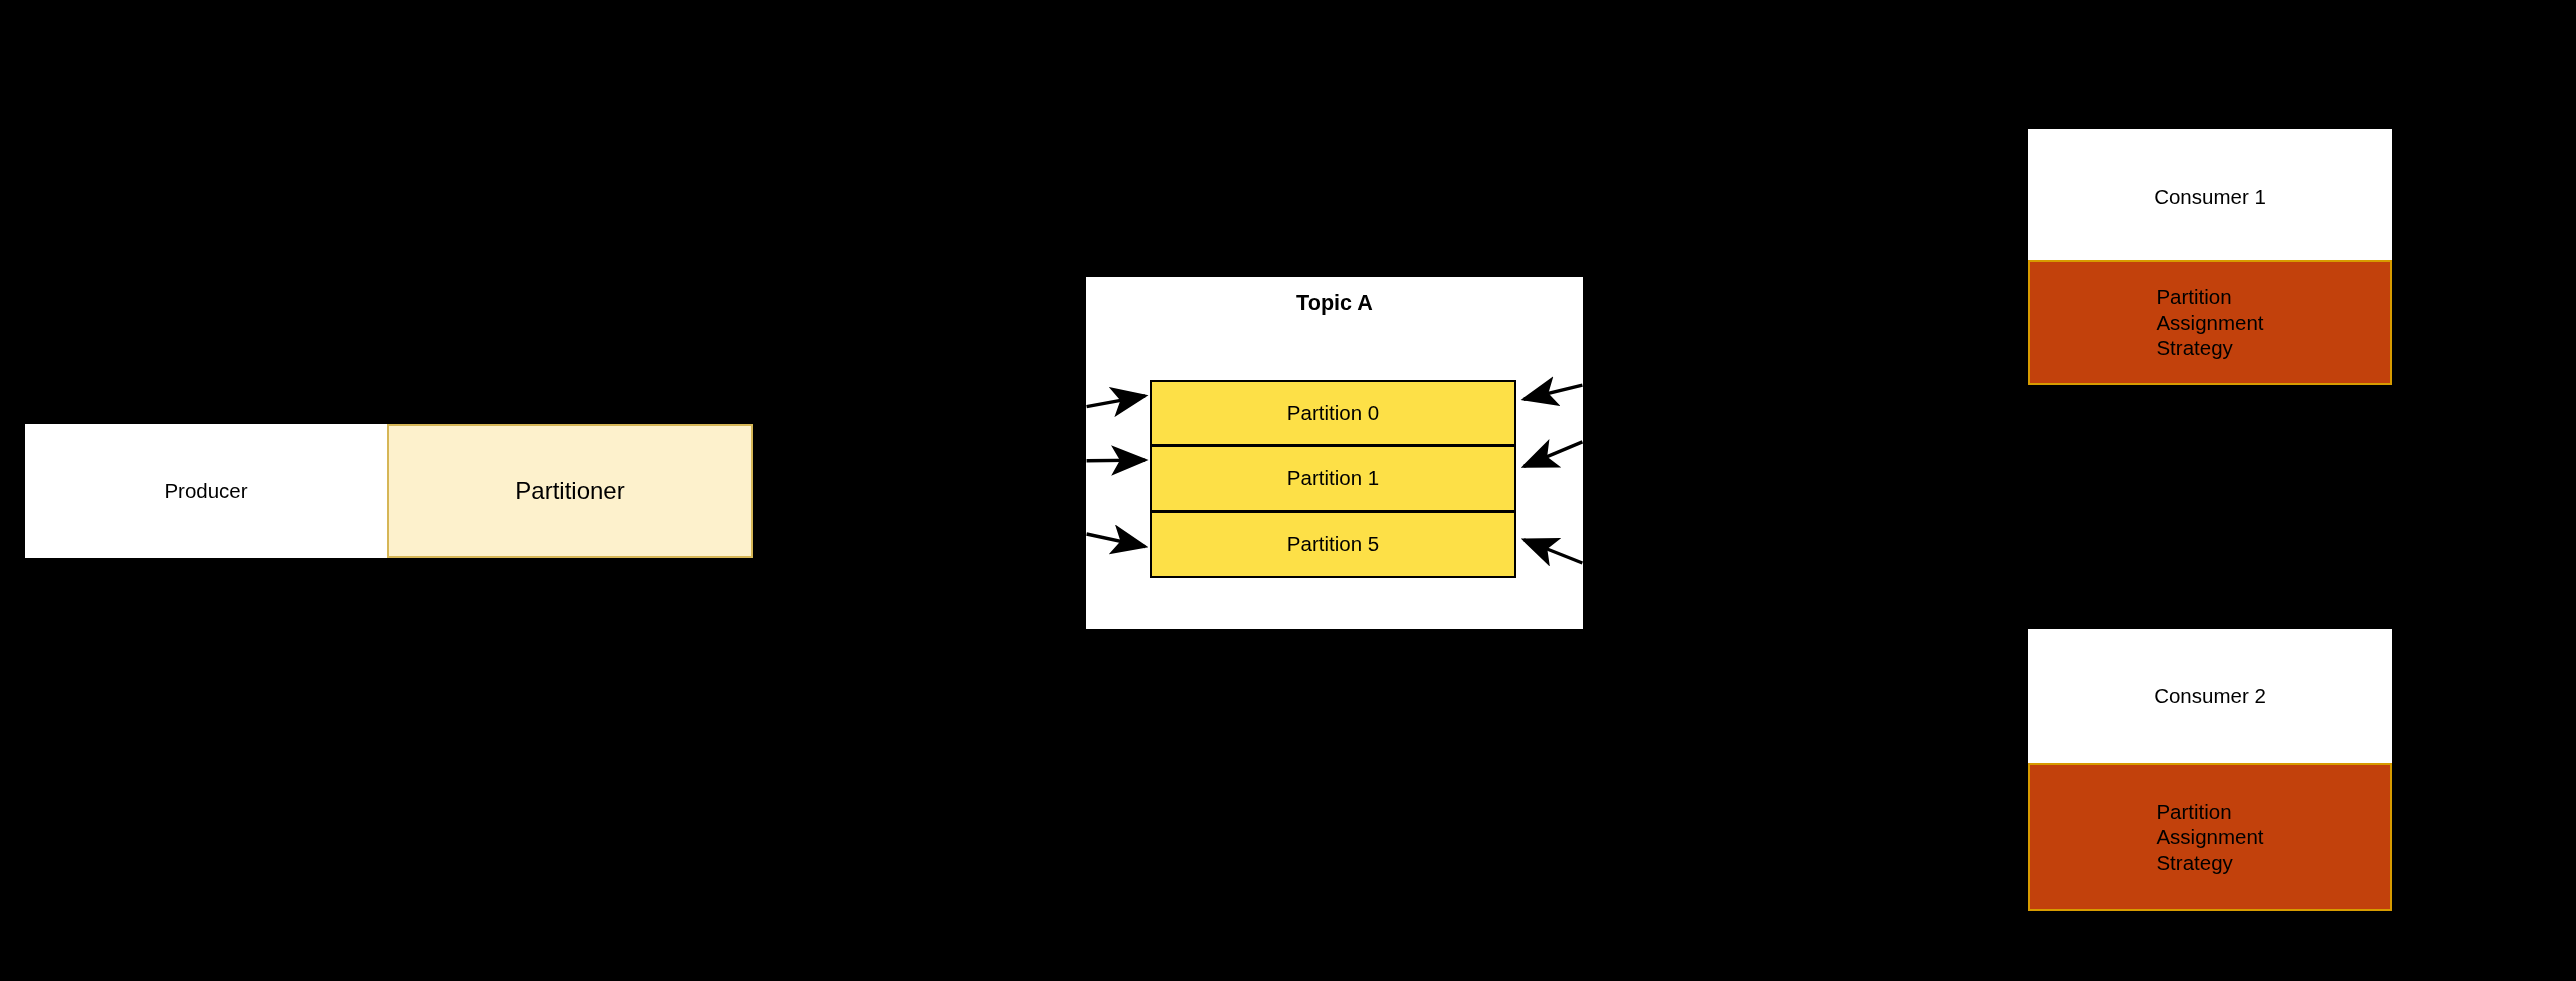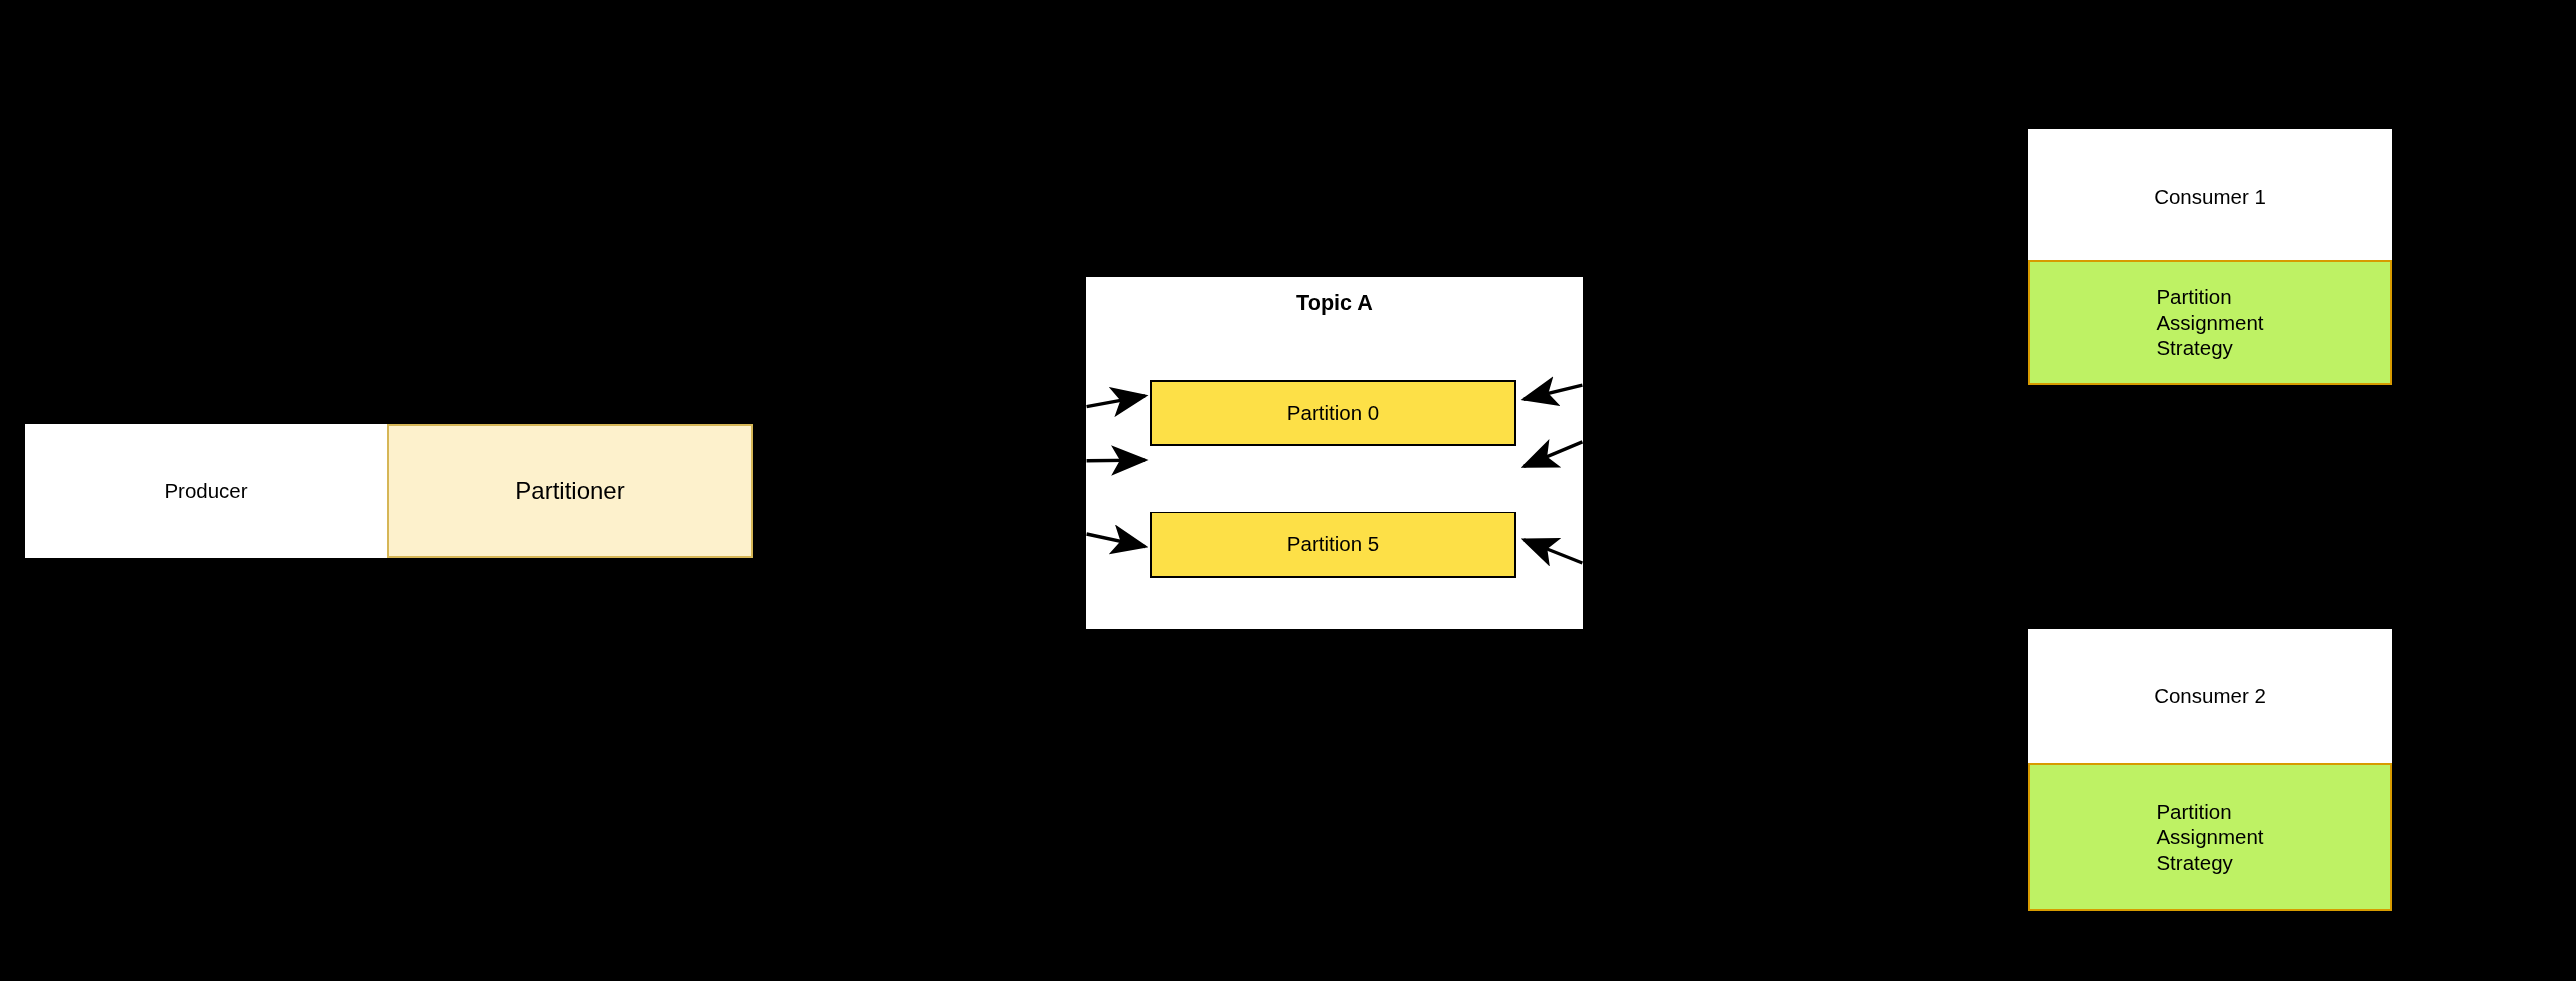--- a/index.html
+++ b/index.html
@@ -93,21 +93,21 @@
     align-items: center;
     justify-content: center;
     font-size: 20.5px;
     color: #000000;
   }
   .consumer-strategy {
     position: absolute;
     left: 2028px;
     width: 364px;
     box-sizing: border-box;
-    background: #bef264;
+    background: #c2410c;
     border: 2.3px solid #d79b00;
     display: flex;
     align-items: center;
     justify-content: center;
     font-size: 20.5px;
     color: #000000;
     white-space: pre-line;
     line-height: 1.25;
   }
   #consumer-1-head      { top: 129px;  height: 136px; }
@@ -151,20 +151,23 @@
       <g>
         <line x1="872" y1="190" x2="769" y2="215" stroke="#000000" stroke-width="6" marker-end="url(#ah-l)"></line>
         <line x1="872" y1="290" x2="769" y2="333" stroke="#000000" stroke-width="6" marker-end="url(#ah-l)"></line>
         <line x1="872" y1="503" x2="769" y2="462" stroke="#000000" stroke-width="6" marker-end="url(#ah-l)"></line>
       </g>
     </svg>
 
     <div class="partition-box" id="partition-0">
       <span>Partition 0</span>
     </div>
+    <div class="partition-box" id="partition-1">
+      <span>Partition 1</span>
+    </div>
     <div class="partition-box" id="partition-2">
       <span>Partition 5</span>
     </div>
   </div>
 
   <div class="consumer-head" id="consumer-1-head">
     <span>Consumer 1</span>
   </div>
   <div class="consumer-strategy" id="consumer-1-strategy">
     <span>Partition

